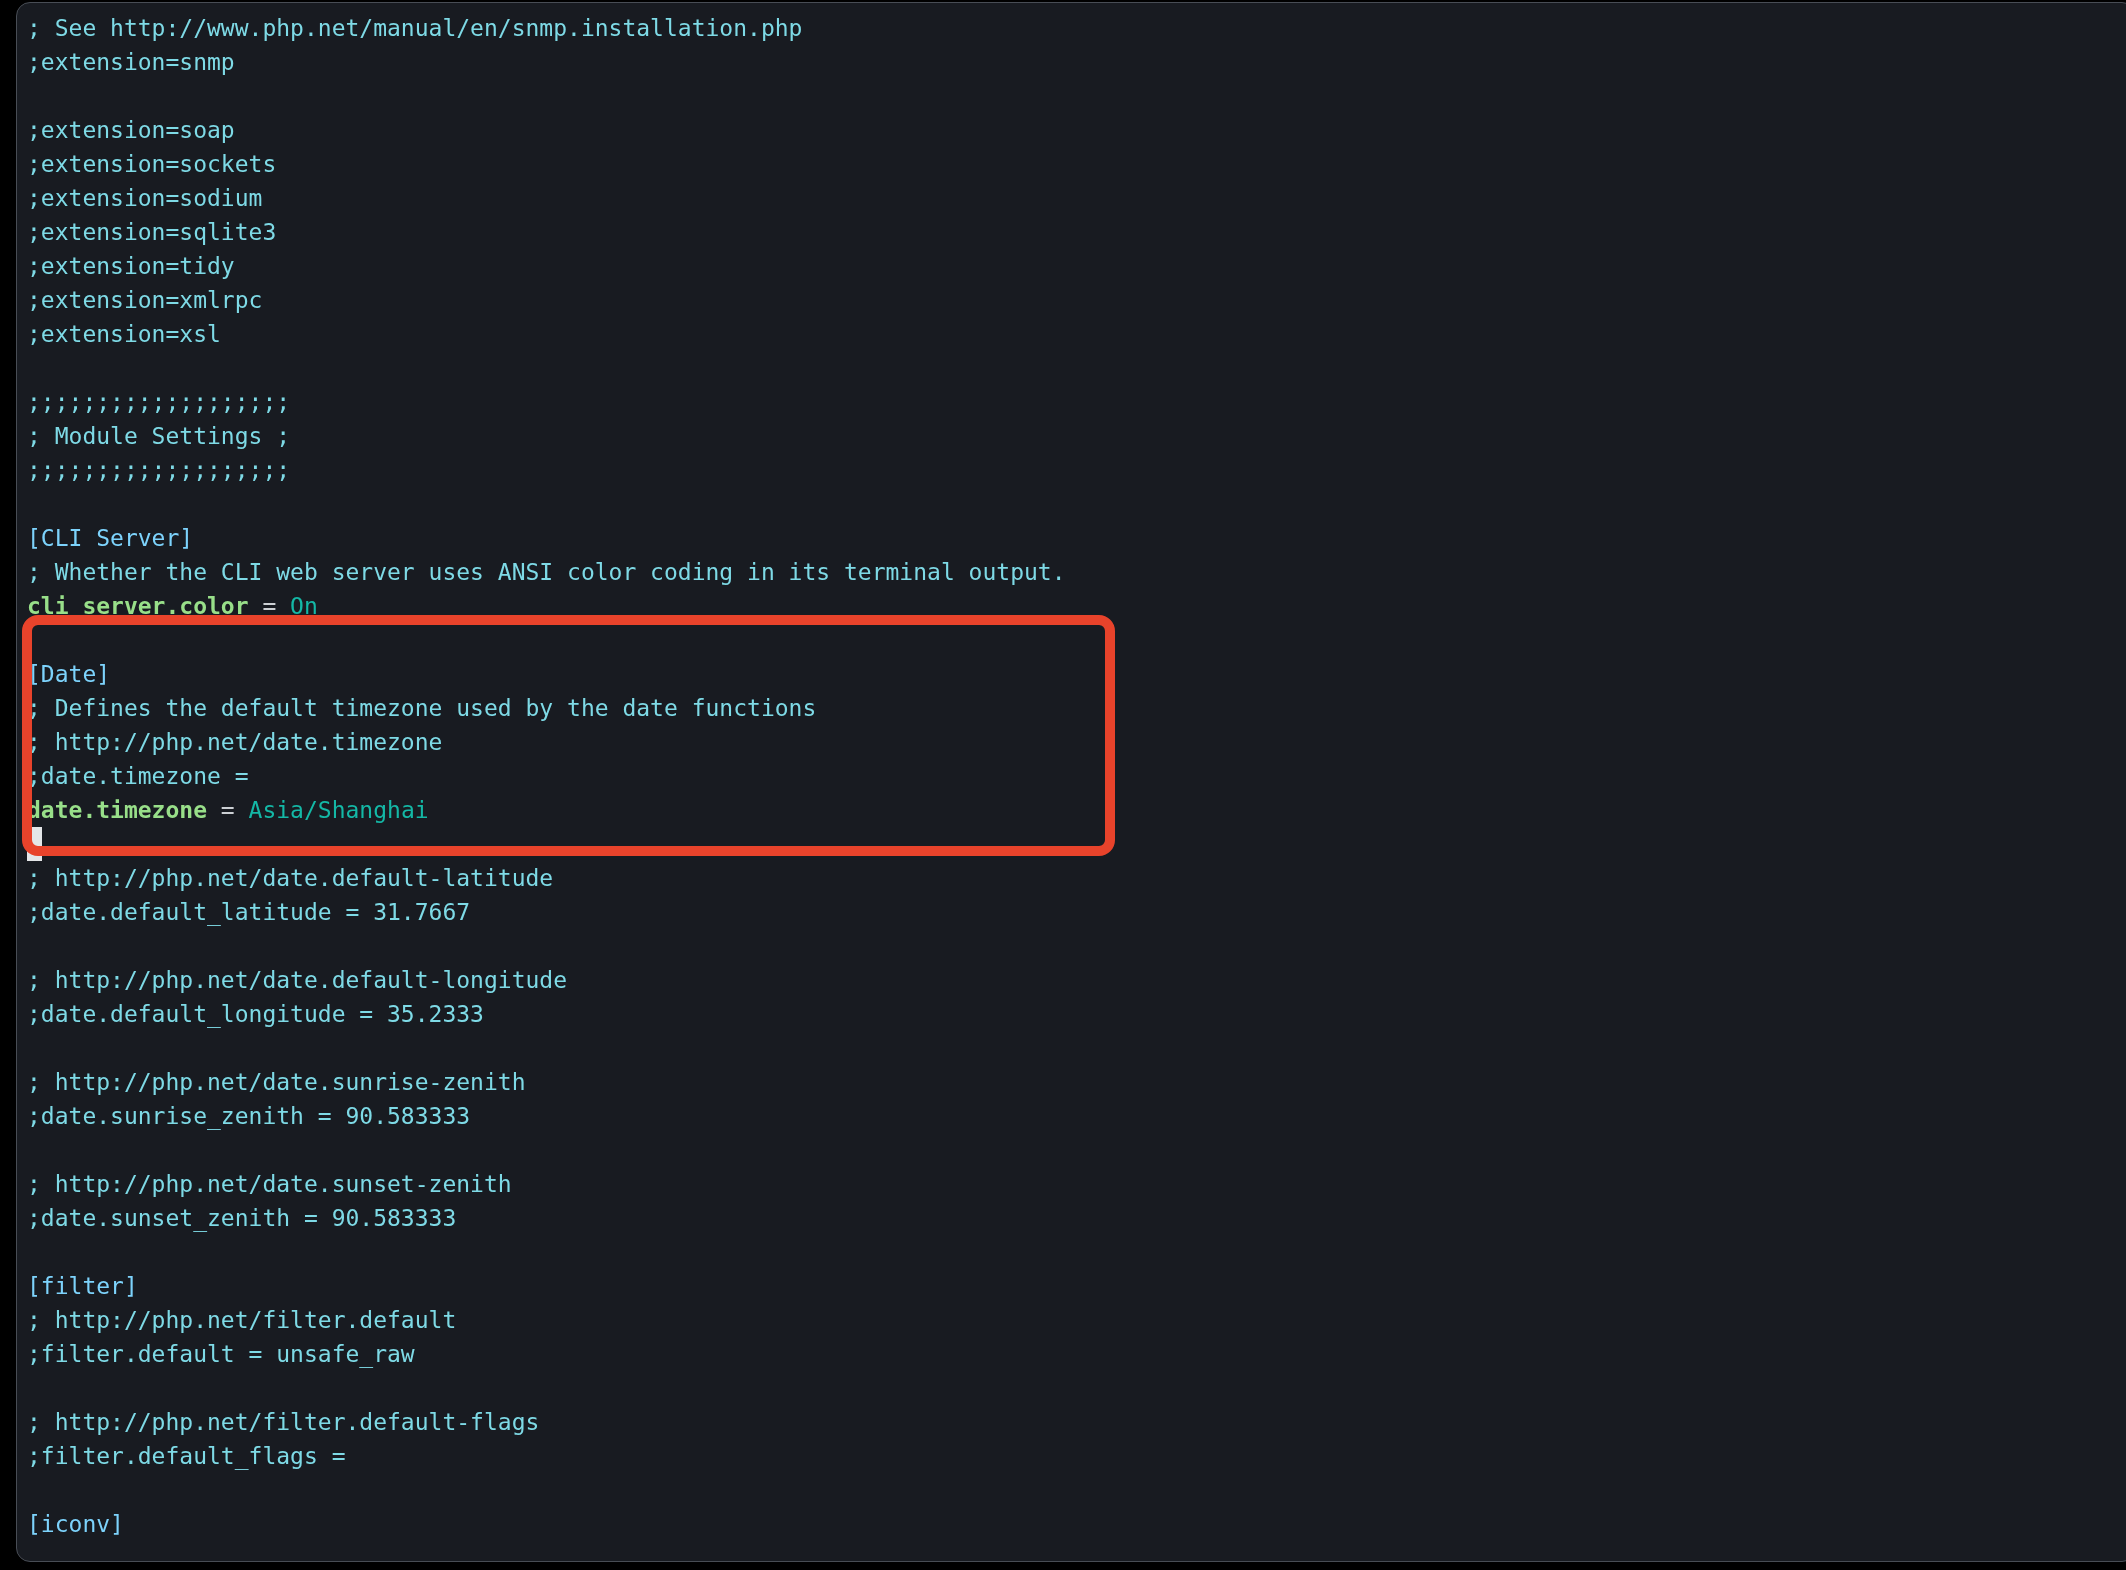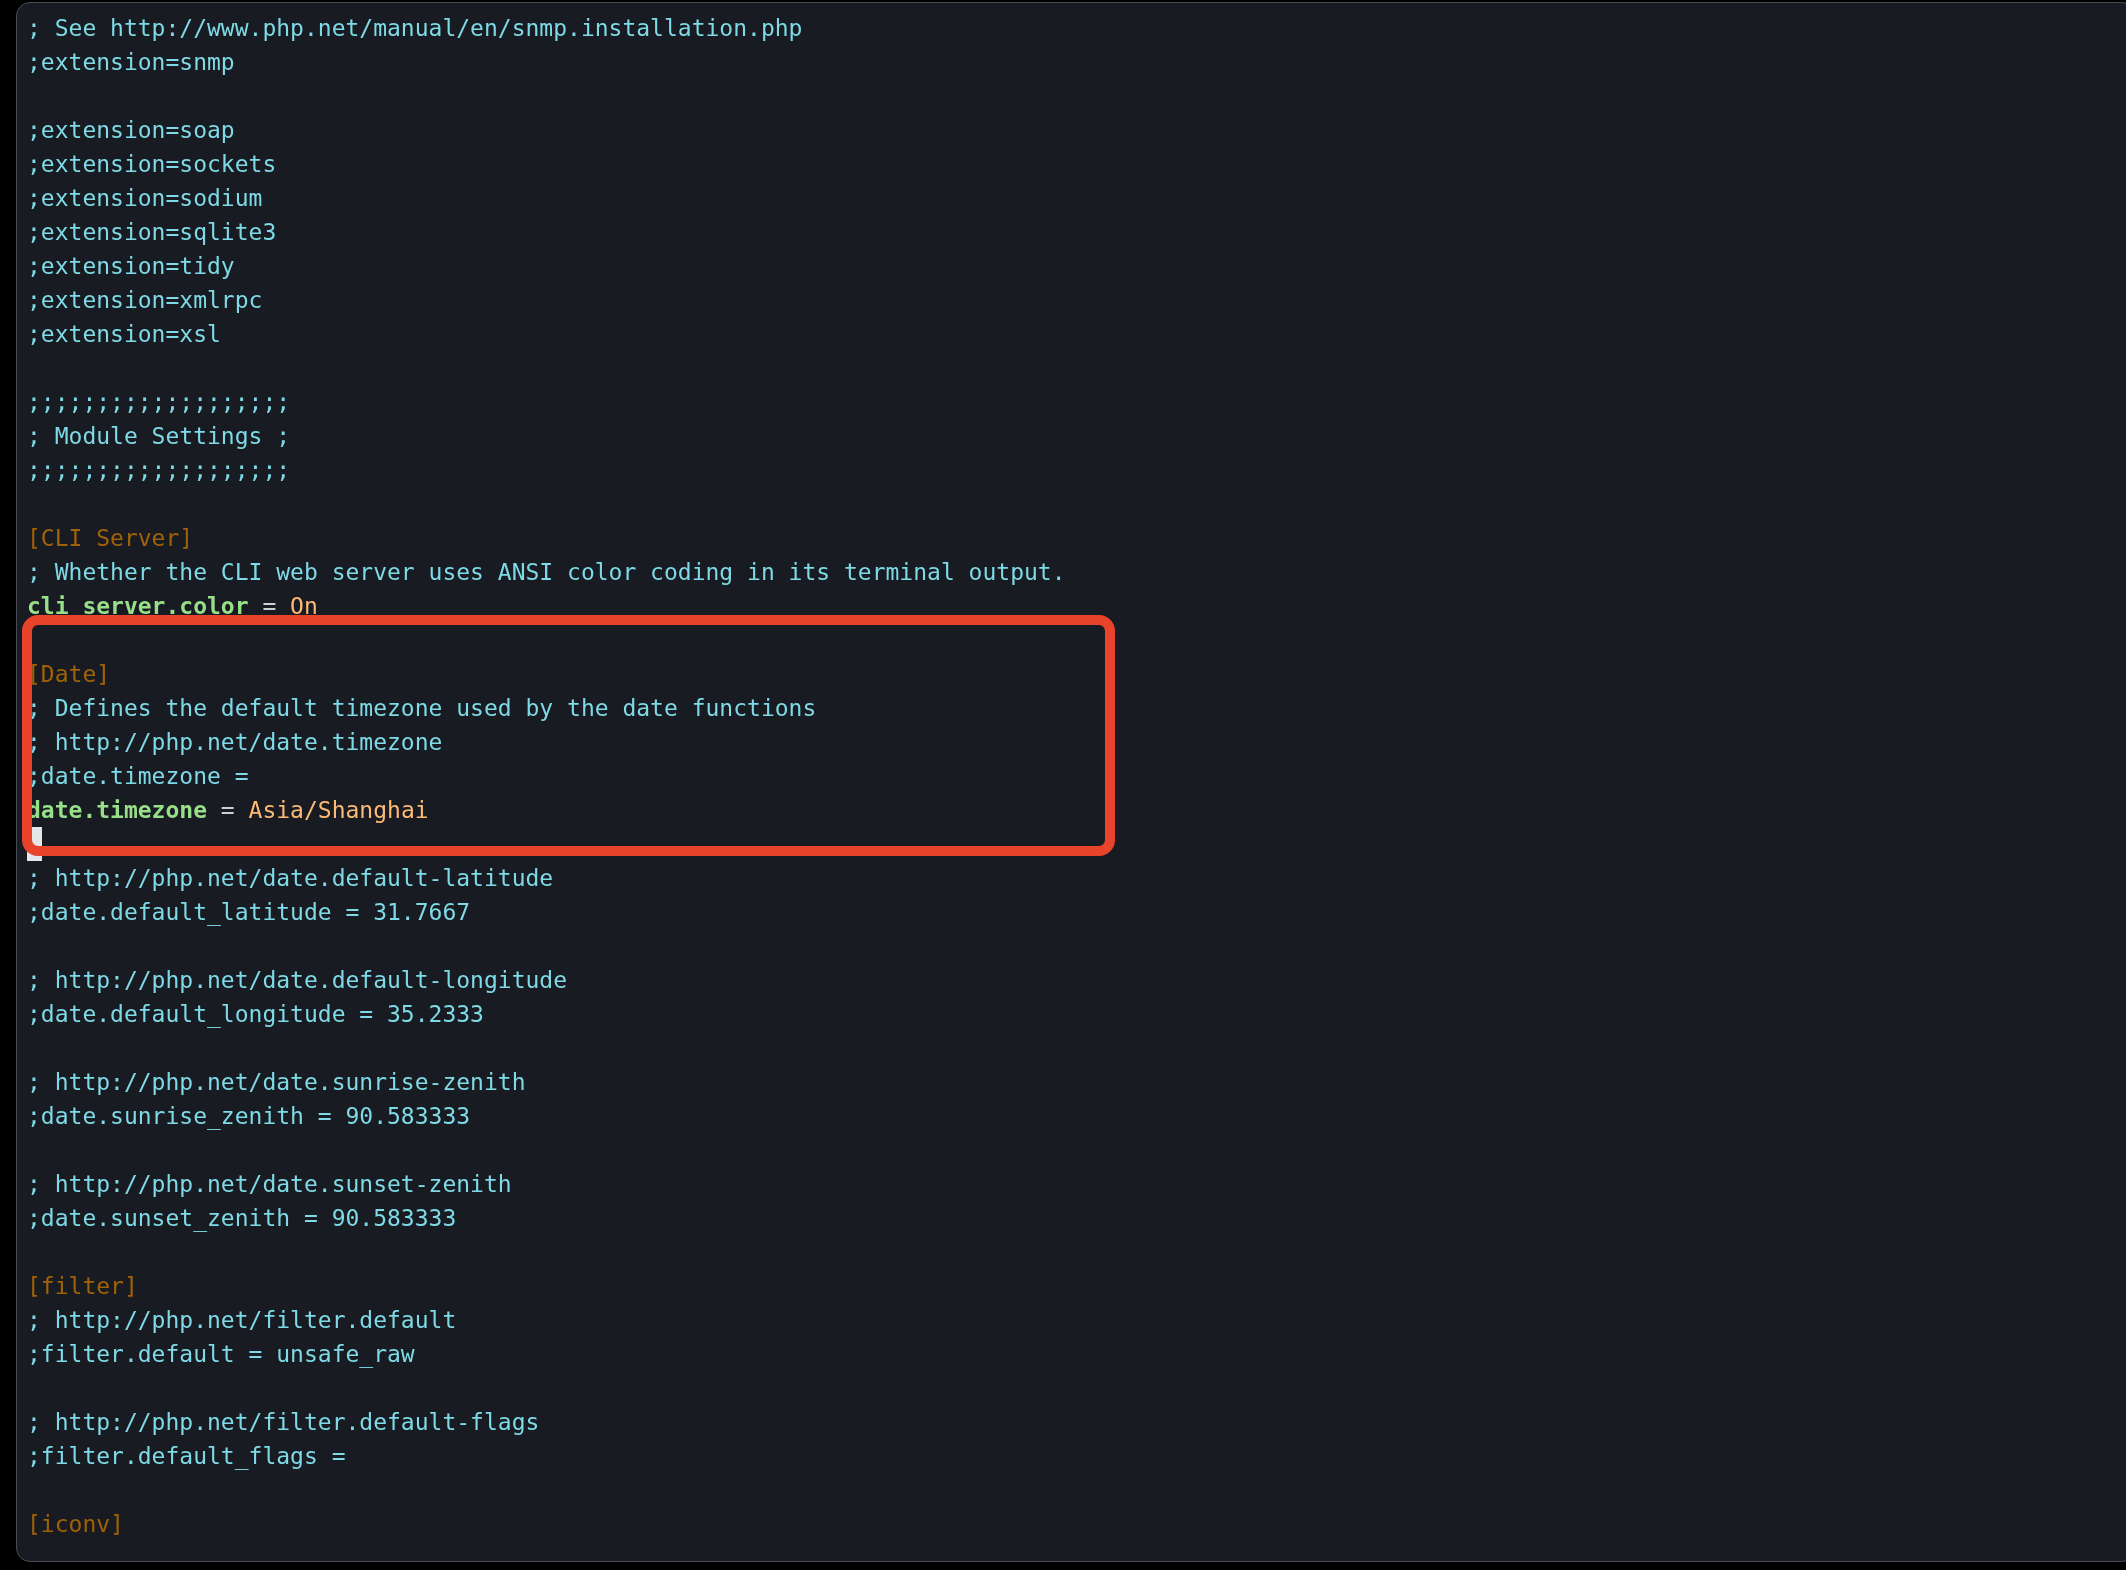--- a/index.html
+++ b/index.html
@@ -27,24 +27,24 @@
     position: absolute;
     left: 10px;
     top: 8px;
     right: 0;
     font-size: 23px;
     line-height: 34px;
     white-space: pre;
   }
   .line { height: 34px; }
   .seg-comment { color: #7edae6; }
-  .seg-section { color: #a16207; }
+  .seg-section { color: #7dd3fc; }
   .seg-key     { color: #98df89; font-weight: bold; }
   .seg-op      { color: #ccd0d4; }
-  .seg-value   { color: #fdba74; margin-top: 28px; }
+  .seg-value   { color: #14b8a6; margin-top: 28px; }
   .cursor-block {
     display: inline-block;
     width: 15px;
     height: 34px;
     background: #e4e6e8;
     vertical-align: top;
   }
   .hlbox {
     position: absolute;
     left: 5px;

